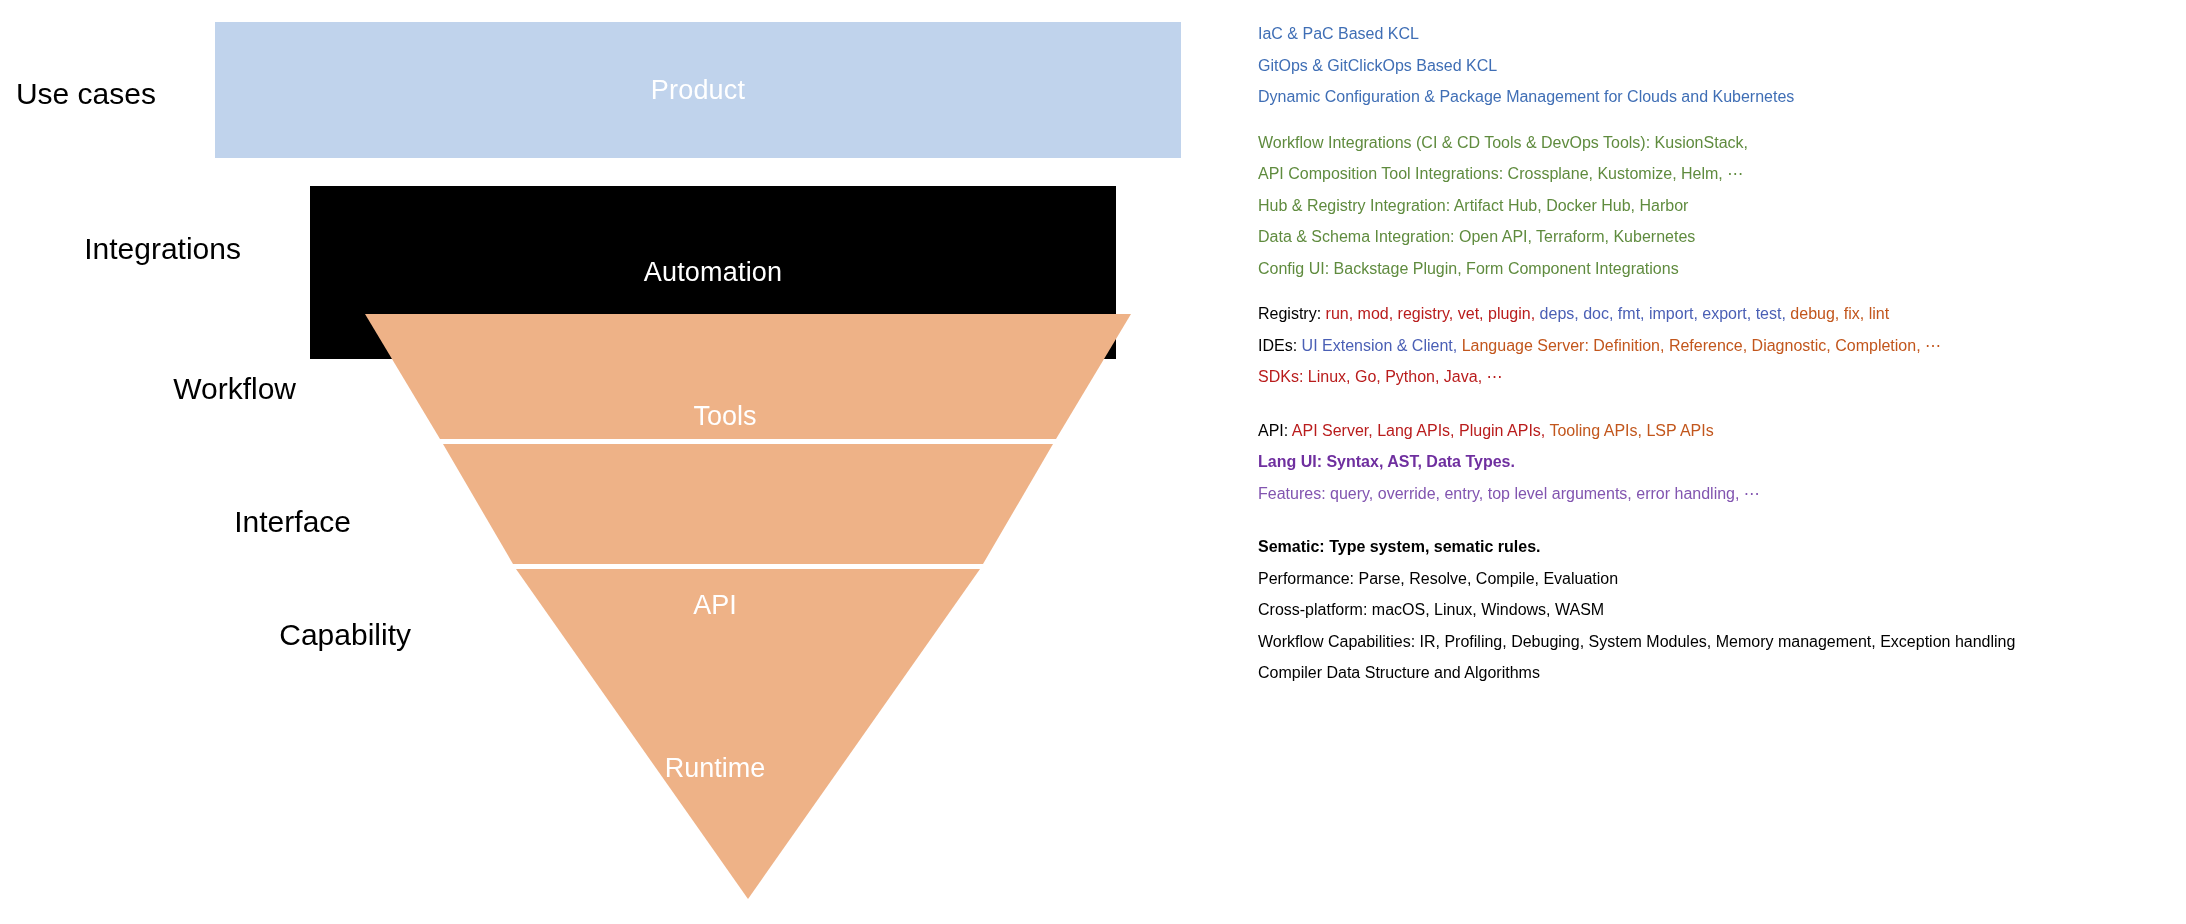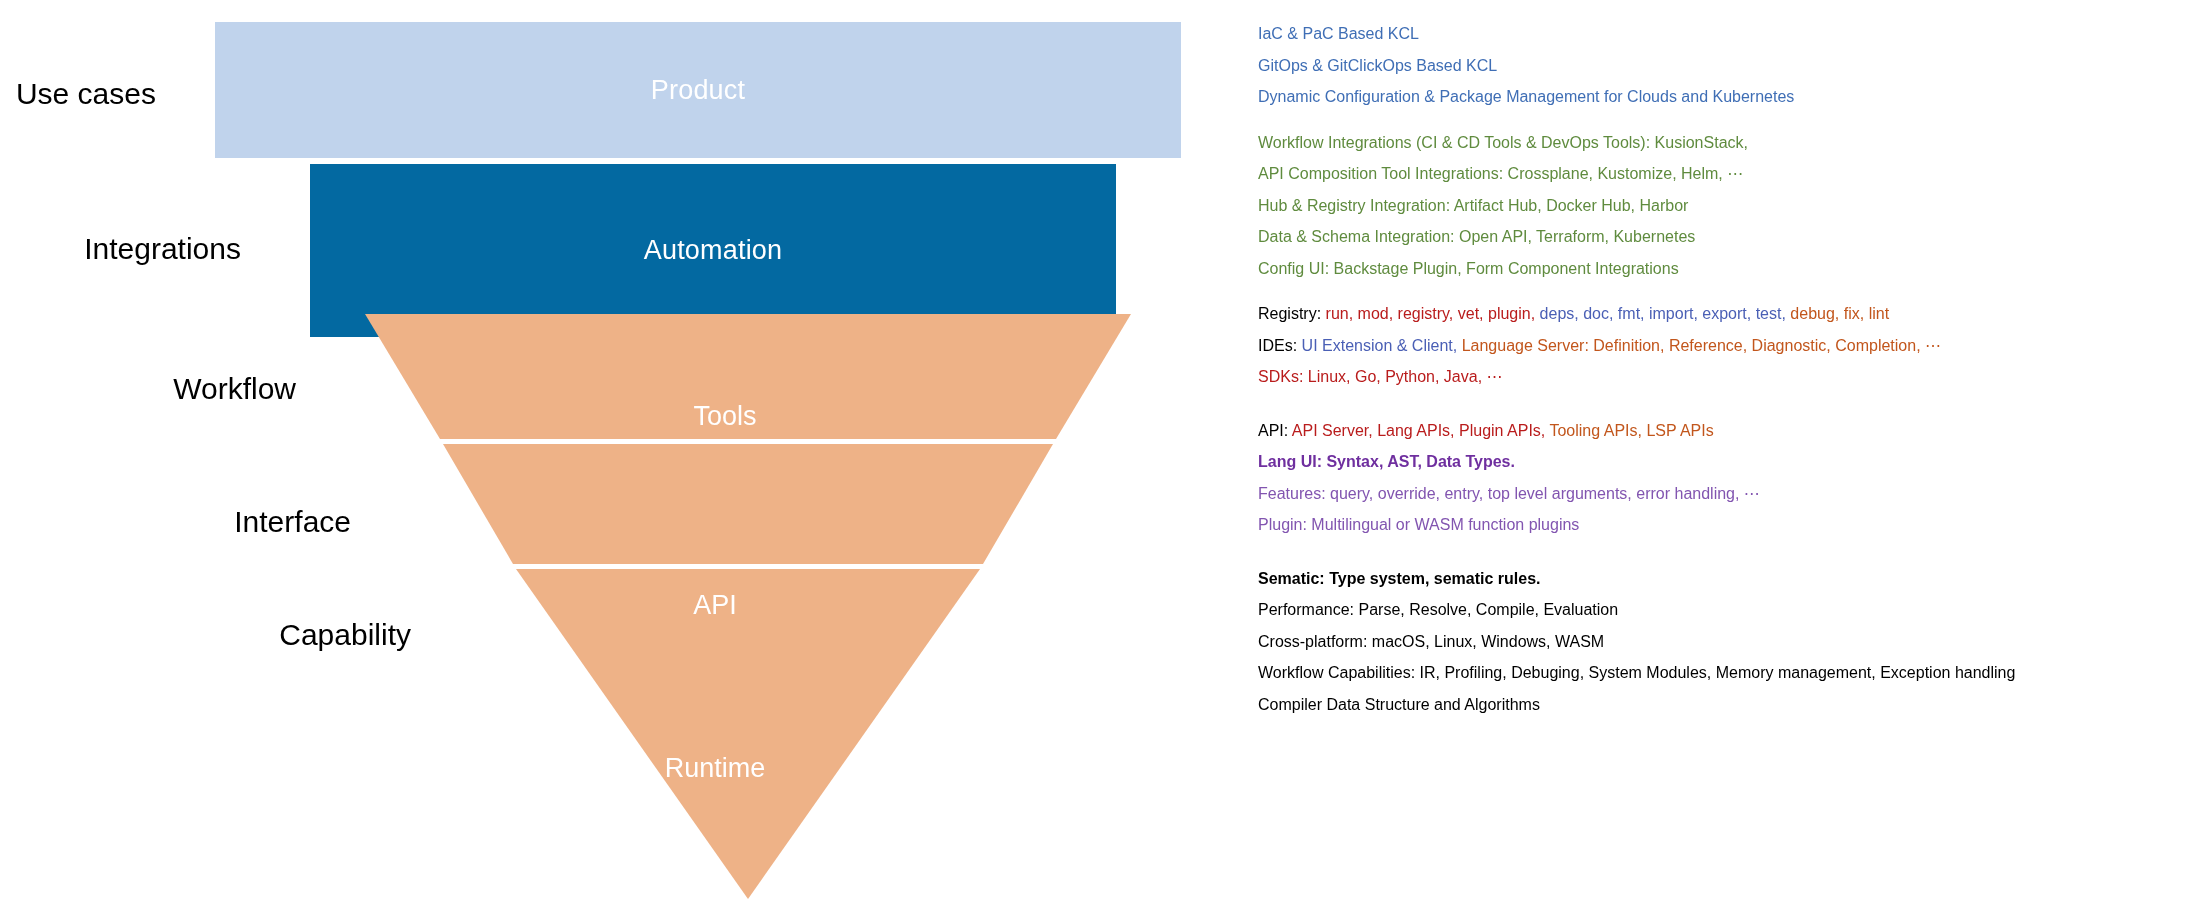--- a/index.html
+++ b/index.html
@@ -22,22 +22,22 @@
     color:#ffffff;
     font-size:27px;
     letter-spacing:.2px;
     user-select:none;
   }
   #band-product{
     left:215px; top:22px; width:966px; height:136px;
     background:#c0d3ec;
   }
   #band-automation{
-    left:310px; top:164px; width:806px; height:173px;
-    background:#0369a1;
+    left:310px; top:186px; width:806px; height:173px;
+    background:#000000;
   }
   #triangle-wrap{
     position:absolute; left:0; top:314px; width:1180px; height:600px;
   }
   #triangle-wrap svg{display:block;}
   .tri-label{
     position:absolute;
     color:#ffffff;
     font-size:27px;
     transform:translate(-50%,-50%);
@@ -149,21 +149,20 @@
     <div class="desc-line"><span class="c-black">IDEs:</span><span class="c-indigo"> UI Extension &amp; Client,</span><span class="c-orange"> Language Server: Definition, Reference, Diagnostic, Completion, ⋯</span></div>
     <div class="desc-line c-purple">SDKs: Linux, Go, Python, Java, ⋯</div>
   </div>
 
   <div class="gap-lg"></div>
 
   <div class="desc-group">
     <div class="desc-line"><span class="c-black">API:</span><span class="c-purple"> API Server, Lang APIs, Plugin APIs,</span><span class="c-orange"> Tooling APIs, LSP APIs</span></div>
     <div class="desc-line c-dkpurple bold">Lang UI: Syntax, AST, Data Types.</div>
     <div class="desc-line c-purple2">Features: query, override, entry, top level arguments, error handling, ⋯</div>
-    <div class="desc-line c-purple2">Plugin: Multilingual or WASM function plugins</div>
   </div>
 
   <div class="gap-lg"></div>
 
   <div class="desc-group">
     <div class="desc-line c-black bold">Sematic: Type system, sematic rules.</div>
     <div class="desc-line c-black">Performance: Parse, Resolve, Compile, Evaluation</div>
     <div class="desc-line c-black">Cross-platform: macOS, Linux, Windows, WASM</div>
     <div class="desc-line c-black">Workflow Capabilities: IR, Profiling, Debuging, System Modules, Memory management, Exception handling</div>
     <div class="desc-line c-black">Compiler Data Structure and Algorithms</div>

